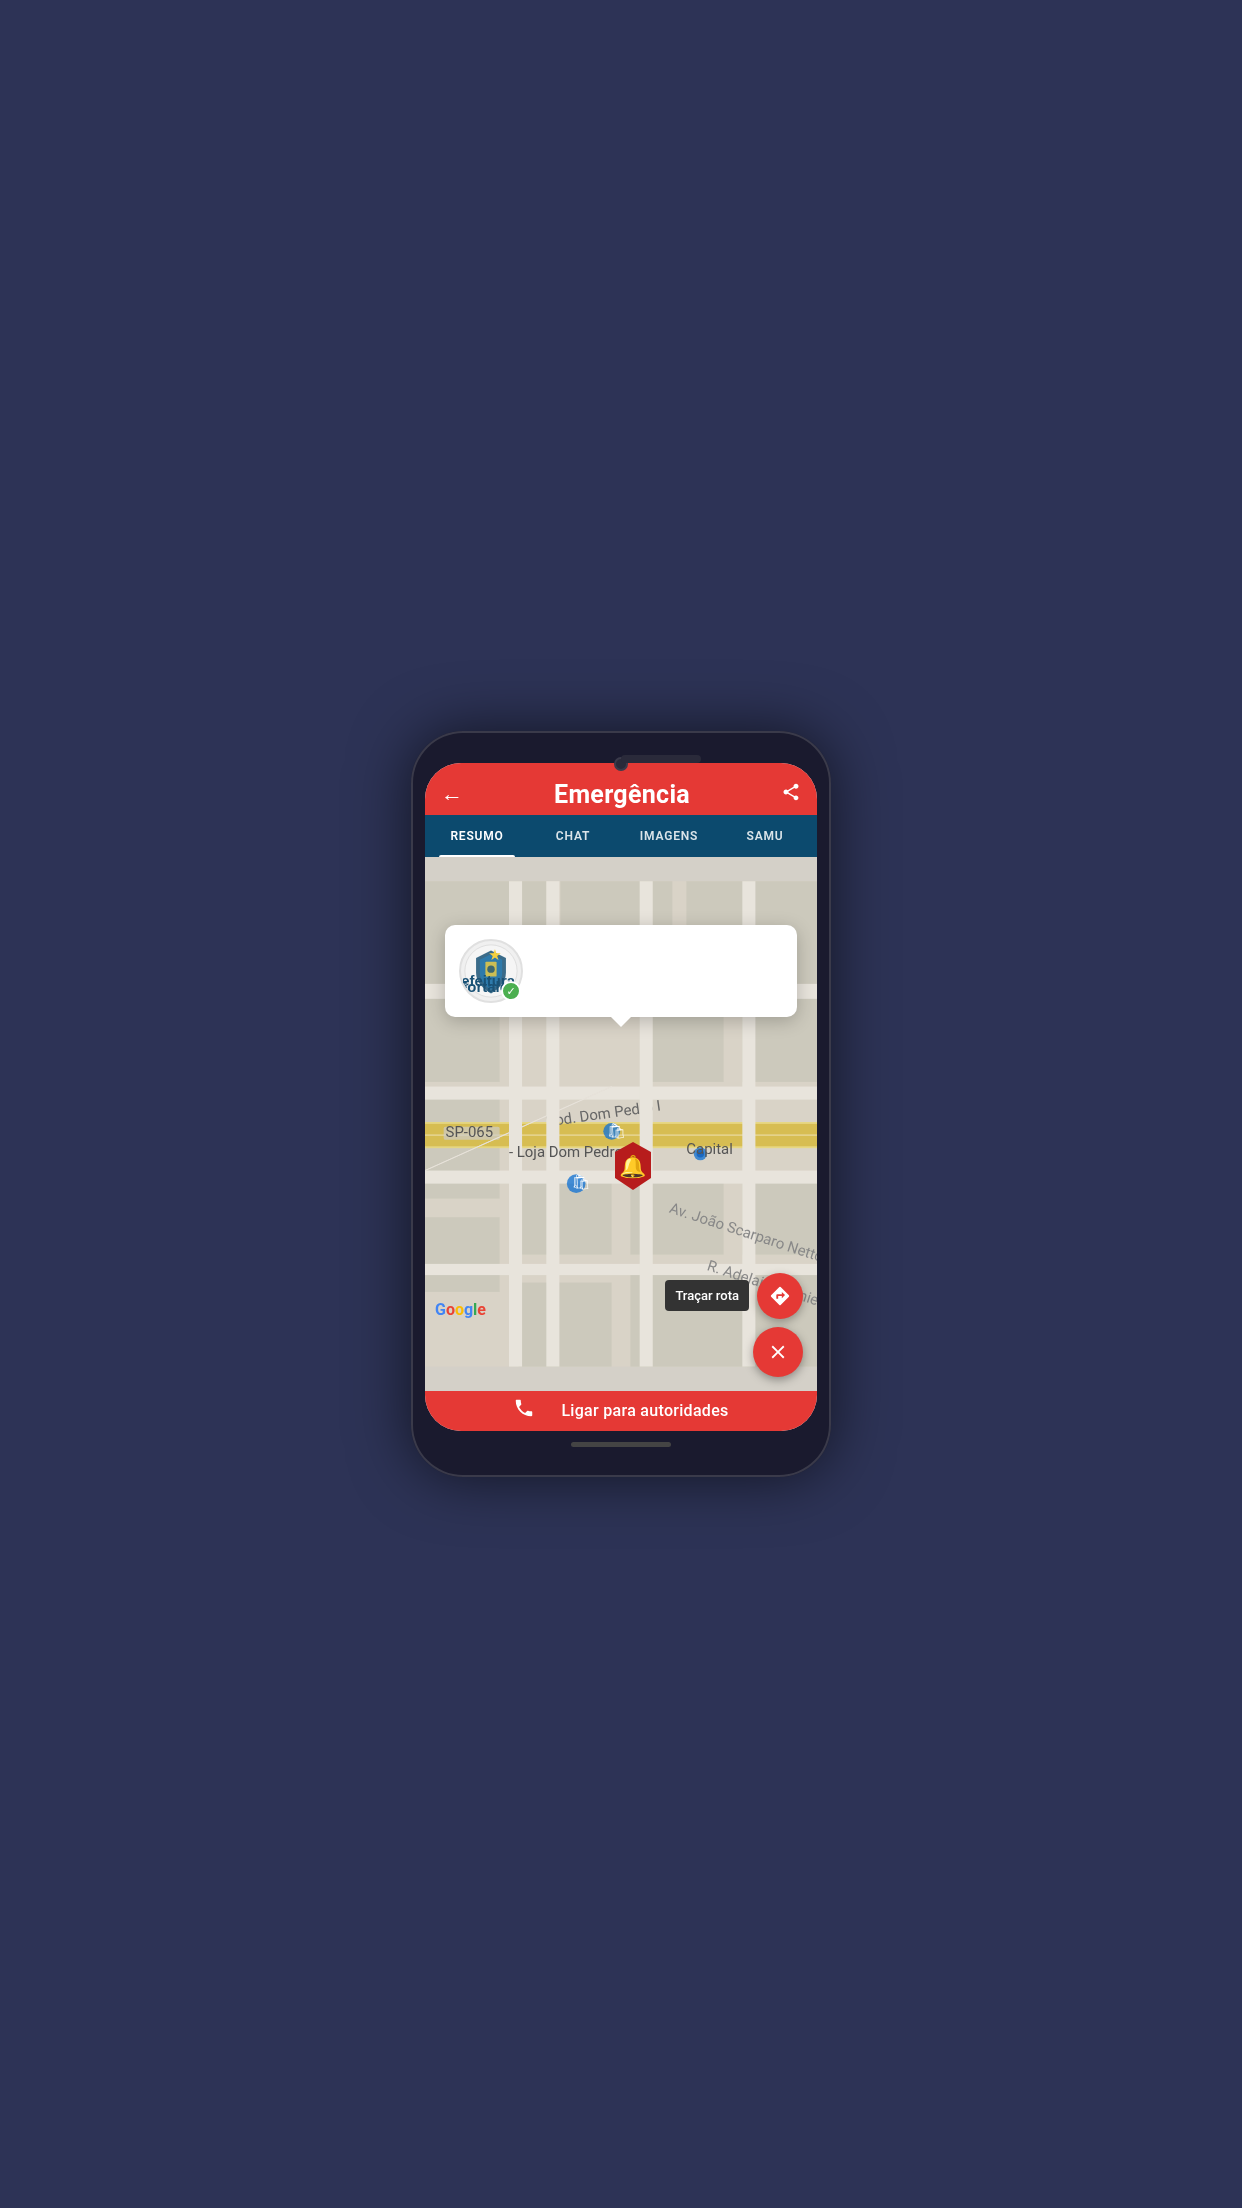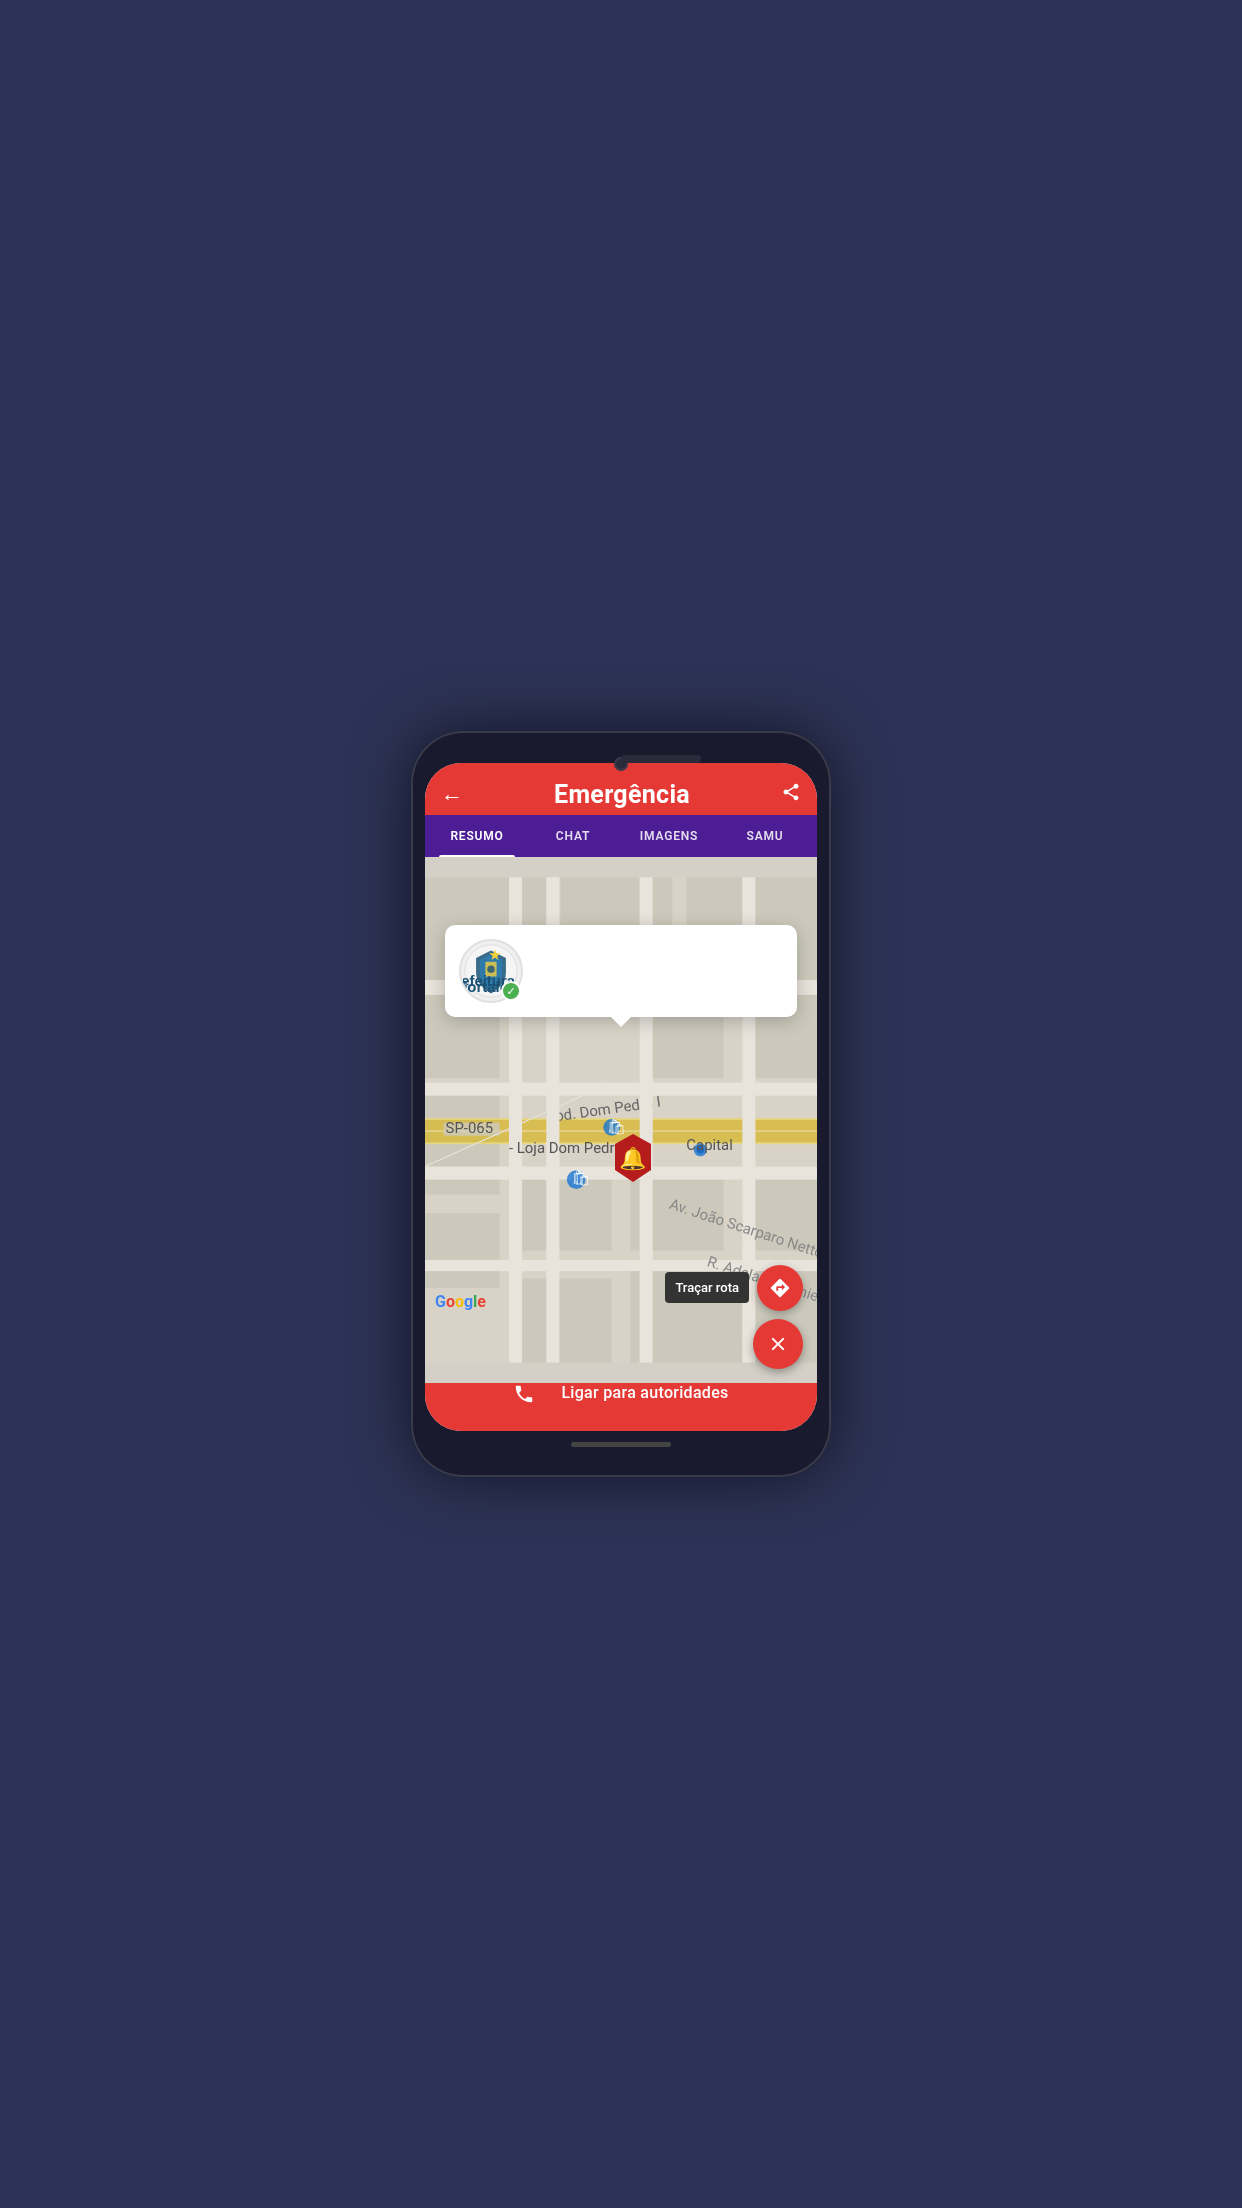--- a/index.html
+++ b/index.html
@@ -84,21 +84,21 @@
       letter-spacing: 0.3px;
     }
 
     .header-share-icon {
       color: white;
       font-size: 18px;
     }
 
     
     .tab-bar {
-      background: #4c1d95;
+      background: #0c4a6e;
       display: flex;
       align-items: flex-end;
       height: 42px;
       padding: 0 4px;
     }
 
     .tab-item {
       flex: 1;
       display: flex;
       flex-direction: column;
@@ -320,23 +320,23 @@
     .google-G { color: #4285f4; }
     .google-o1 { color: #ea4335; }
     .google-o2 { color: #fbbc05; }
     .google-g { color: #4285f4; }
     .google-l { color: #34a853; }
     .google-e { color: #ea4335; }
 
     
     .call-bar {
       background: #e53935;
-      height: 48px;
-      display: flex;
-      align-items: flex-start;
+      height: 40px;
+      display: flex;
+      align-items: center;
       justify-content: center;
       gap: 26px;
       flex-shrink: 0;
     }
 
     .call-icon {
       color: white;
       font-size: 22px;
     }
 

